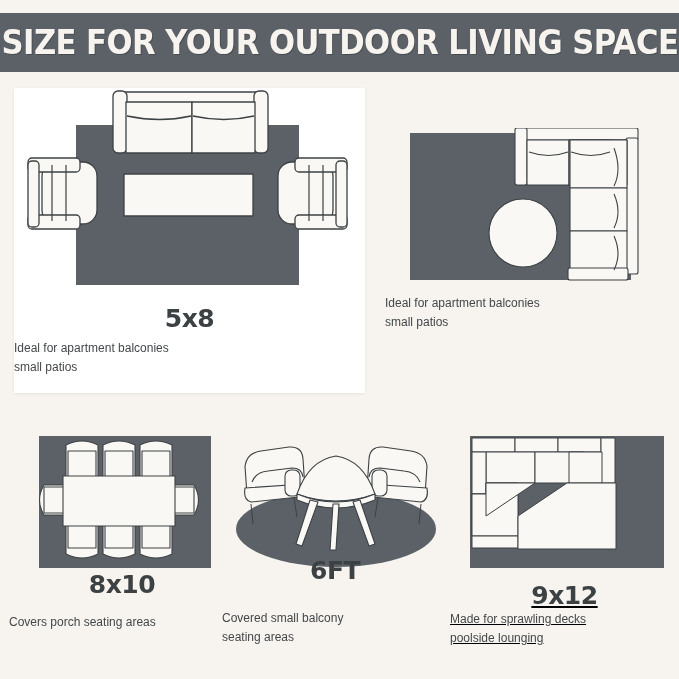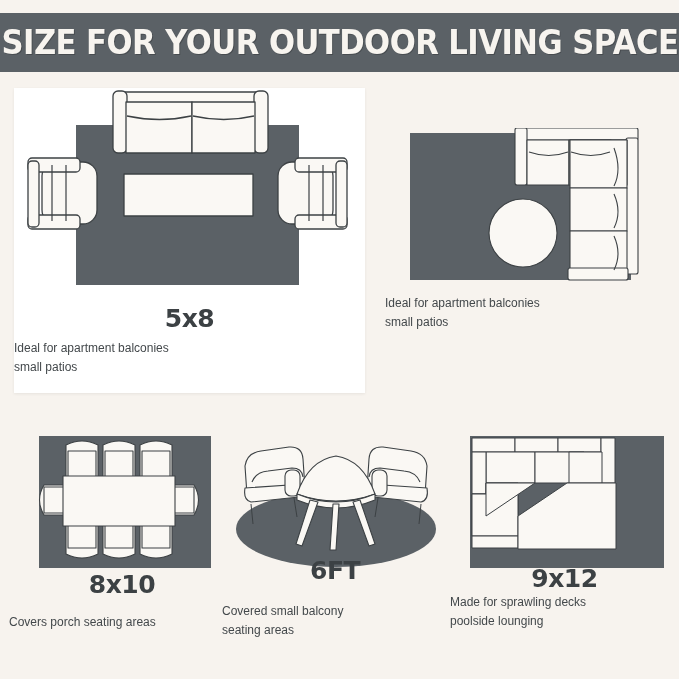--- a/index.html
+++ b/index.html
@@ -217,21 +217,21 @@
           <path d="M65 62 q39 16 78 0 l0 6 q-39 16 -78 0 z"></path>
           <path d="M78 68 l-14 44 l6 2 l16 -44 z"></path>
           <path d="M101 72 l-3 46 l6 0 l3 -46 z"></path>
           <path d="M128 68 l15 44 l-6 2 l-16 -44 z"></path>
         </g>
       </g>
     </svg>
   </div>
   <div class="txt-wrap" style="top:124px;">
     <div class="size-label">6FT</div>
-    <div class="desc" style="margin-top:17px;">Covered small balcony
+    <div class="desc" style="margin-top:24px;">Covered small balcony
 seating areas</div>
   </div>
 </div>
 
 <div class="panel" style="left:450px;top:432px;width:229px;height:240px;">
   <div class="fig" style="left:12px;top:0;">
     <svg width="205" height="136" viewBox="0 0 205 136">
       <rect x="8" y="4" width="194" height="132" fill="#5b6166"></rect>
       <g fill="#faf8f4" stroke="#3c4144" stroke-width="1" stroke-linejoin="round">
         <g>
@@ -253,18 +253,18 @@
           <rect x="10" y="62" width="46" height="42"></rect>
           <rect x="10" y="104" width="46" height="12"></rect>
 
           <path d="M24 51 l49 0 l-49 33 z"></path>
         </g>
 
         <path d="M56 84 l49 -33 l49 0 l0 66 l-98 0 z"></path>
       </g>
     </svg>
   </div>
-  <div class="txt-wrap" style="top:132px;">
+  <div class="txt-wrap" style="top:149px;text-decoration:underline;">
     <div class="size-label">9x12</div>
     <div class="desc" style="">Made for sprawling decks
 poolside lounging</div>
   </div>
 </div>
 
 </body></html>

